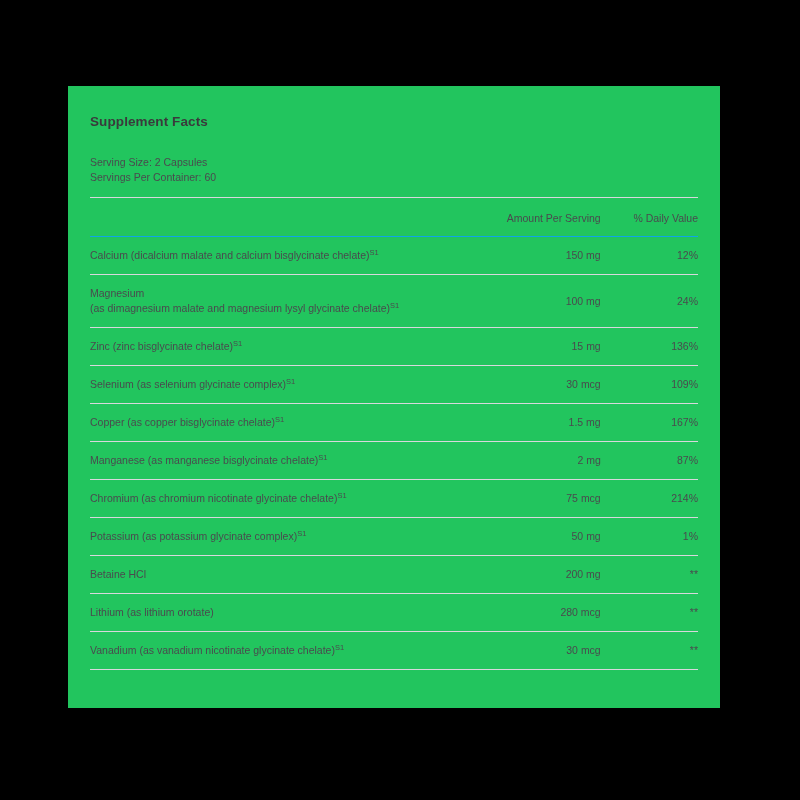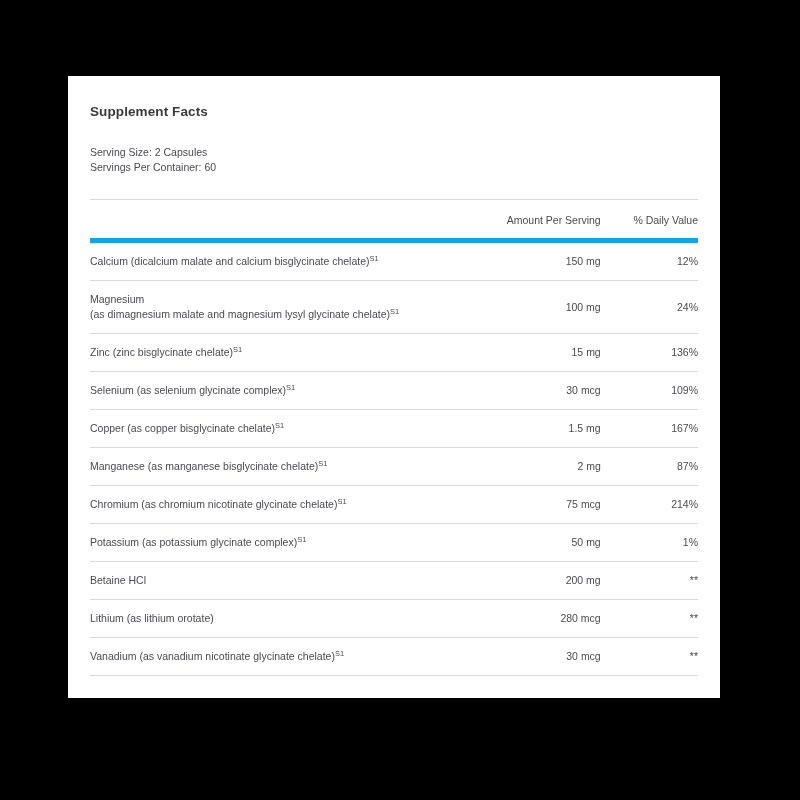--- a/index.html
+++ b/index.html
@@ -9,58 +9,58 @@
   body {
     width: 800px;
     height: 800px;
     background: #000000;
     font-family: "Liberation Sans", sans-serif;
     -webkit-font-smoothing: antialiased;
   }
   .page {
     position: absolute;
     left: 68px;
-    top: 76px;
+    top: 86px;
     width: 652px;
     height: 622px;
-    background: #ffffff;
+    background: #22c55e;
     box-sizing: border-box;
   }
   .panel {
     position: absolute;
     left: 22px;
     top: 28px;
     width: 608px;
   }
   .title {
     font-size: 13.5px;
     font-weight: bold;
     color: #3a3a3c;
     letter-spacing: 0.1px;
     margin: 0 0 26px 0;
   }
   .serving-block {
     font-size: 10.5px;
     color: #4a4a4e;
     line-height: 15px;
-    padding-bottom: 24px;
+    padding-bottom: 12px;
     border-bottom: 1px solid #d8d8dc;
   }
   table.facts {
     width: 100%;
     border-collapse: collapse;
     table-layout: fixed;
   }
   table.facts th {
     font-size: 10.5px;
     font-weight: normal;
     color: #4a4a4e;
     text-align: right;
     padding: 14px 0 12px 0;
-    border-bottom: 5px solid #0ea5e9;
+    border-bottom: 1px solid #0ea5e9;
     vertical-align: bottom;
   }
   table.facts th.blank {
     text-align: left;
   }
   table.facts td {
     font-size: 10.5px;
     color: #4a4a4e;
     padding: 11px 0 11px 0;
     border-bottom: 1px solid #d8d8dc;

